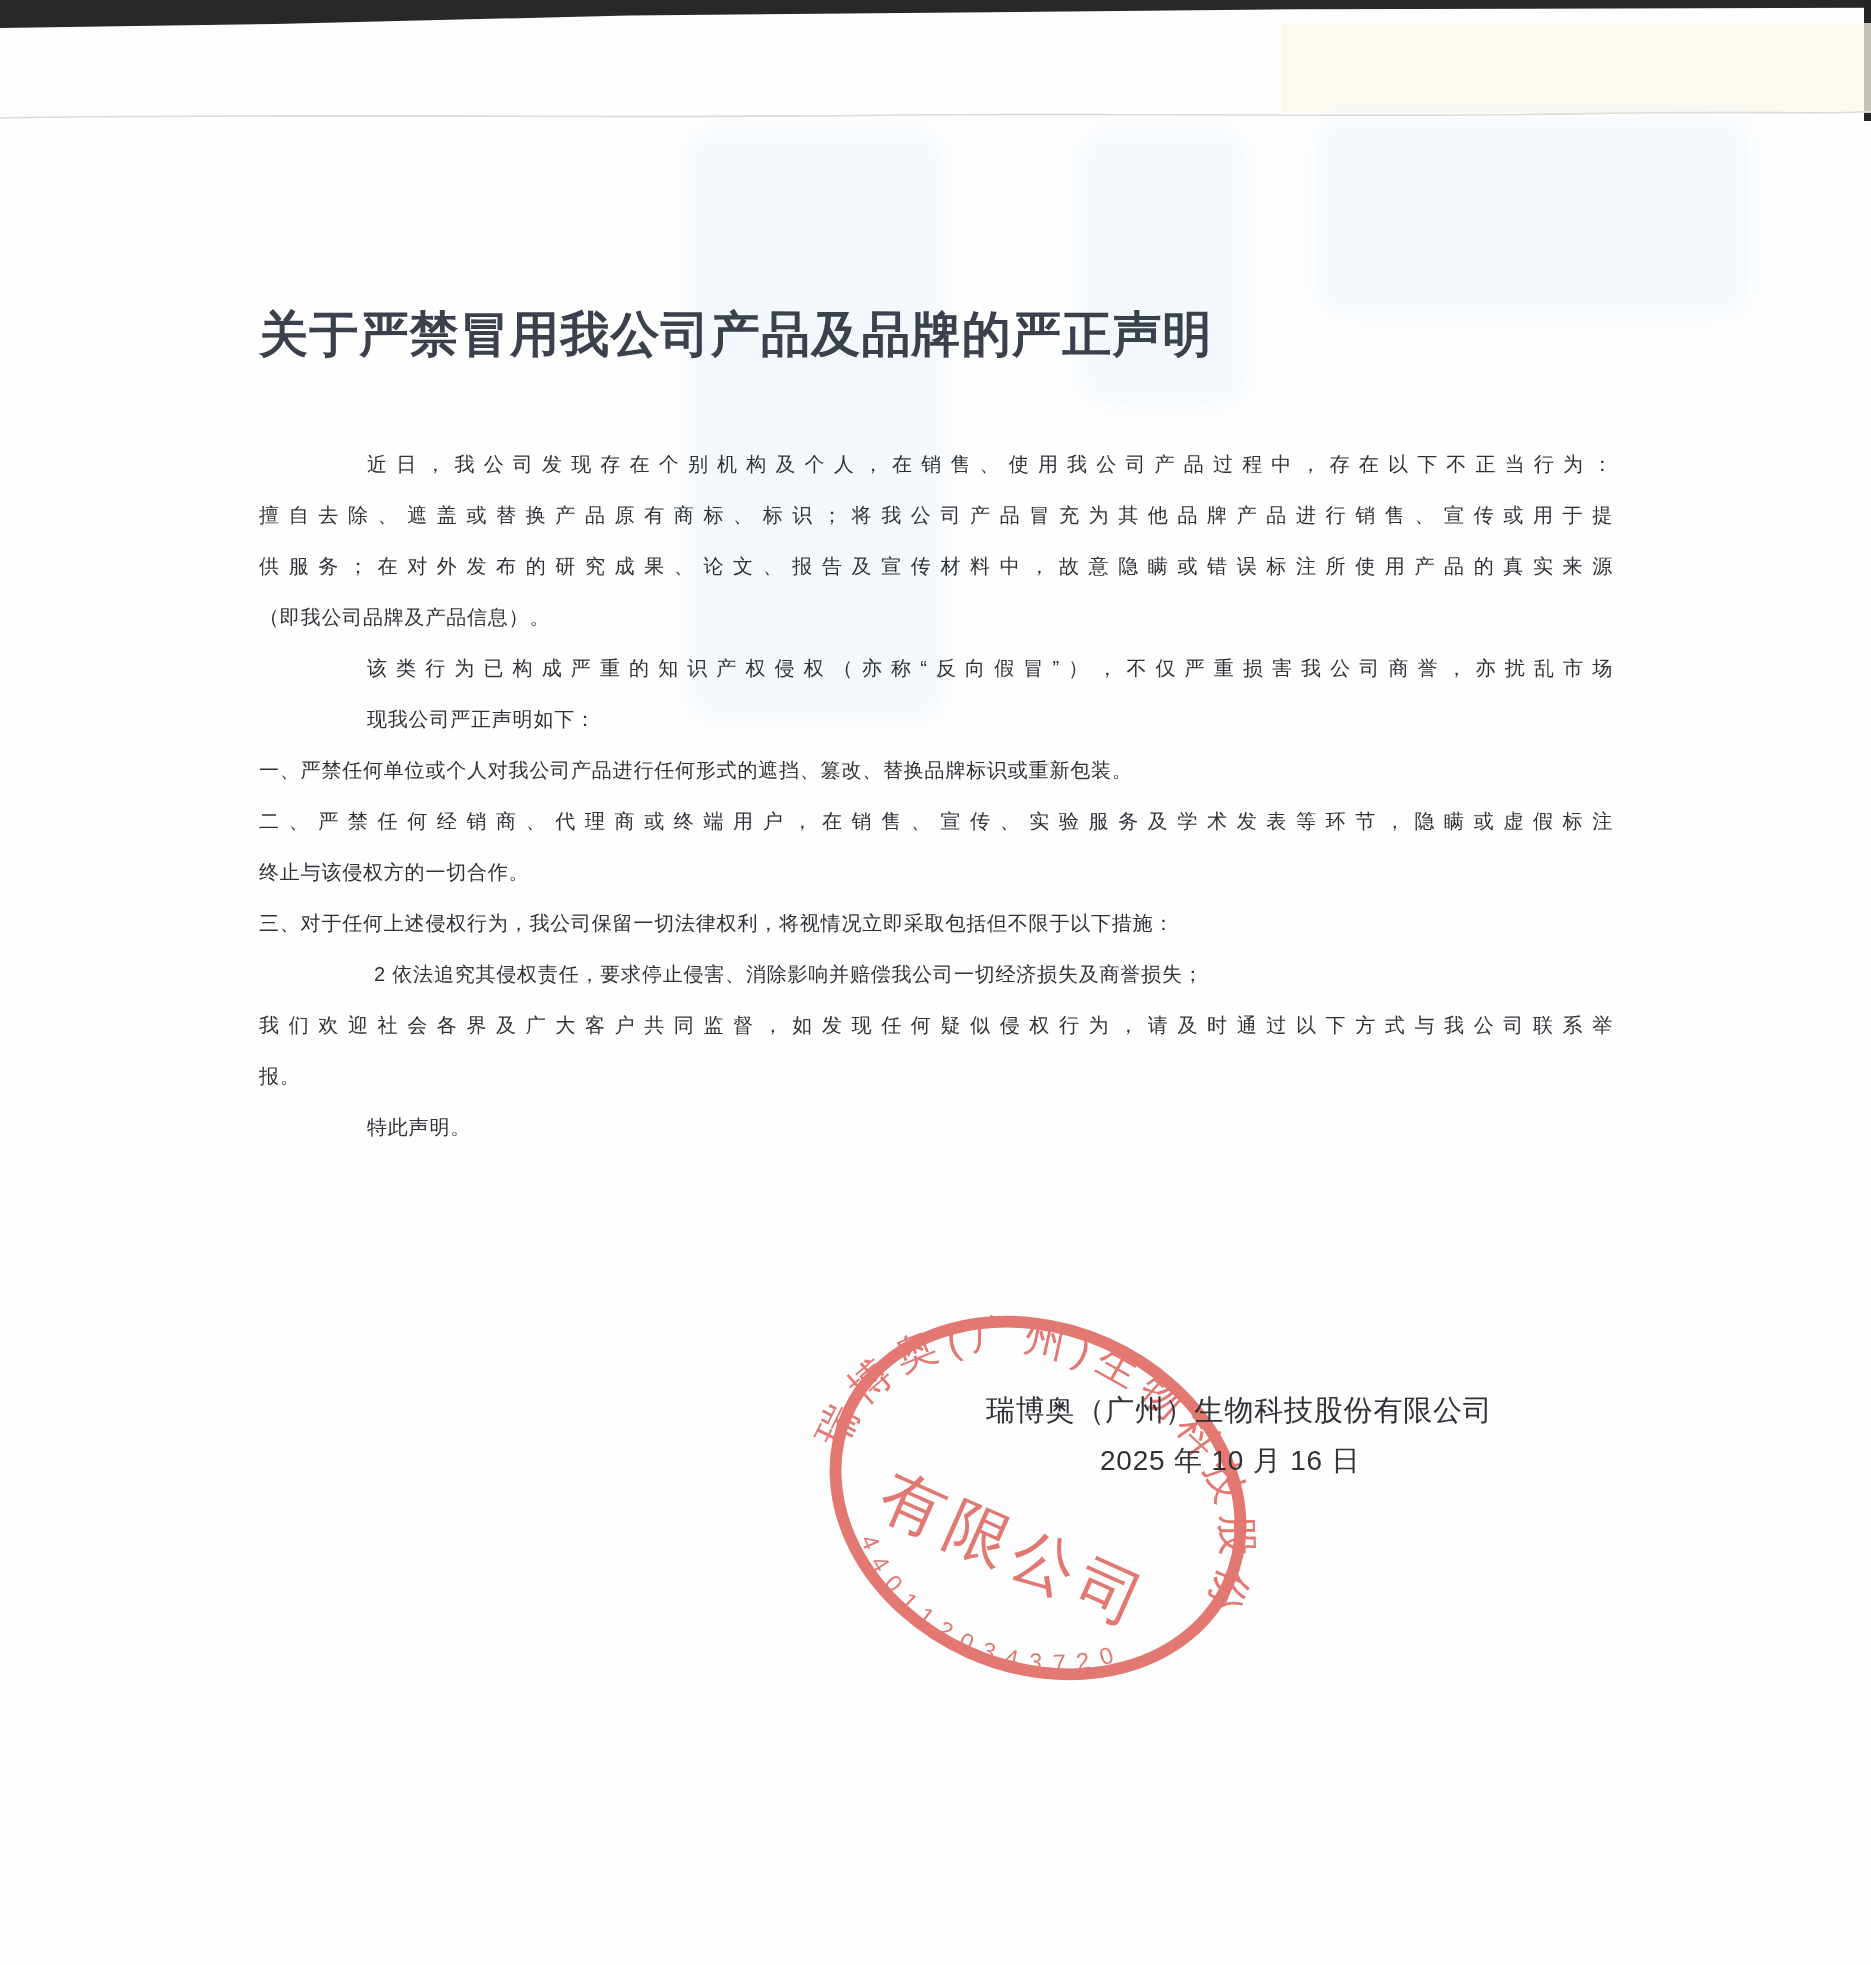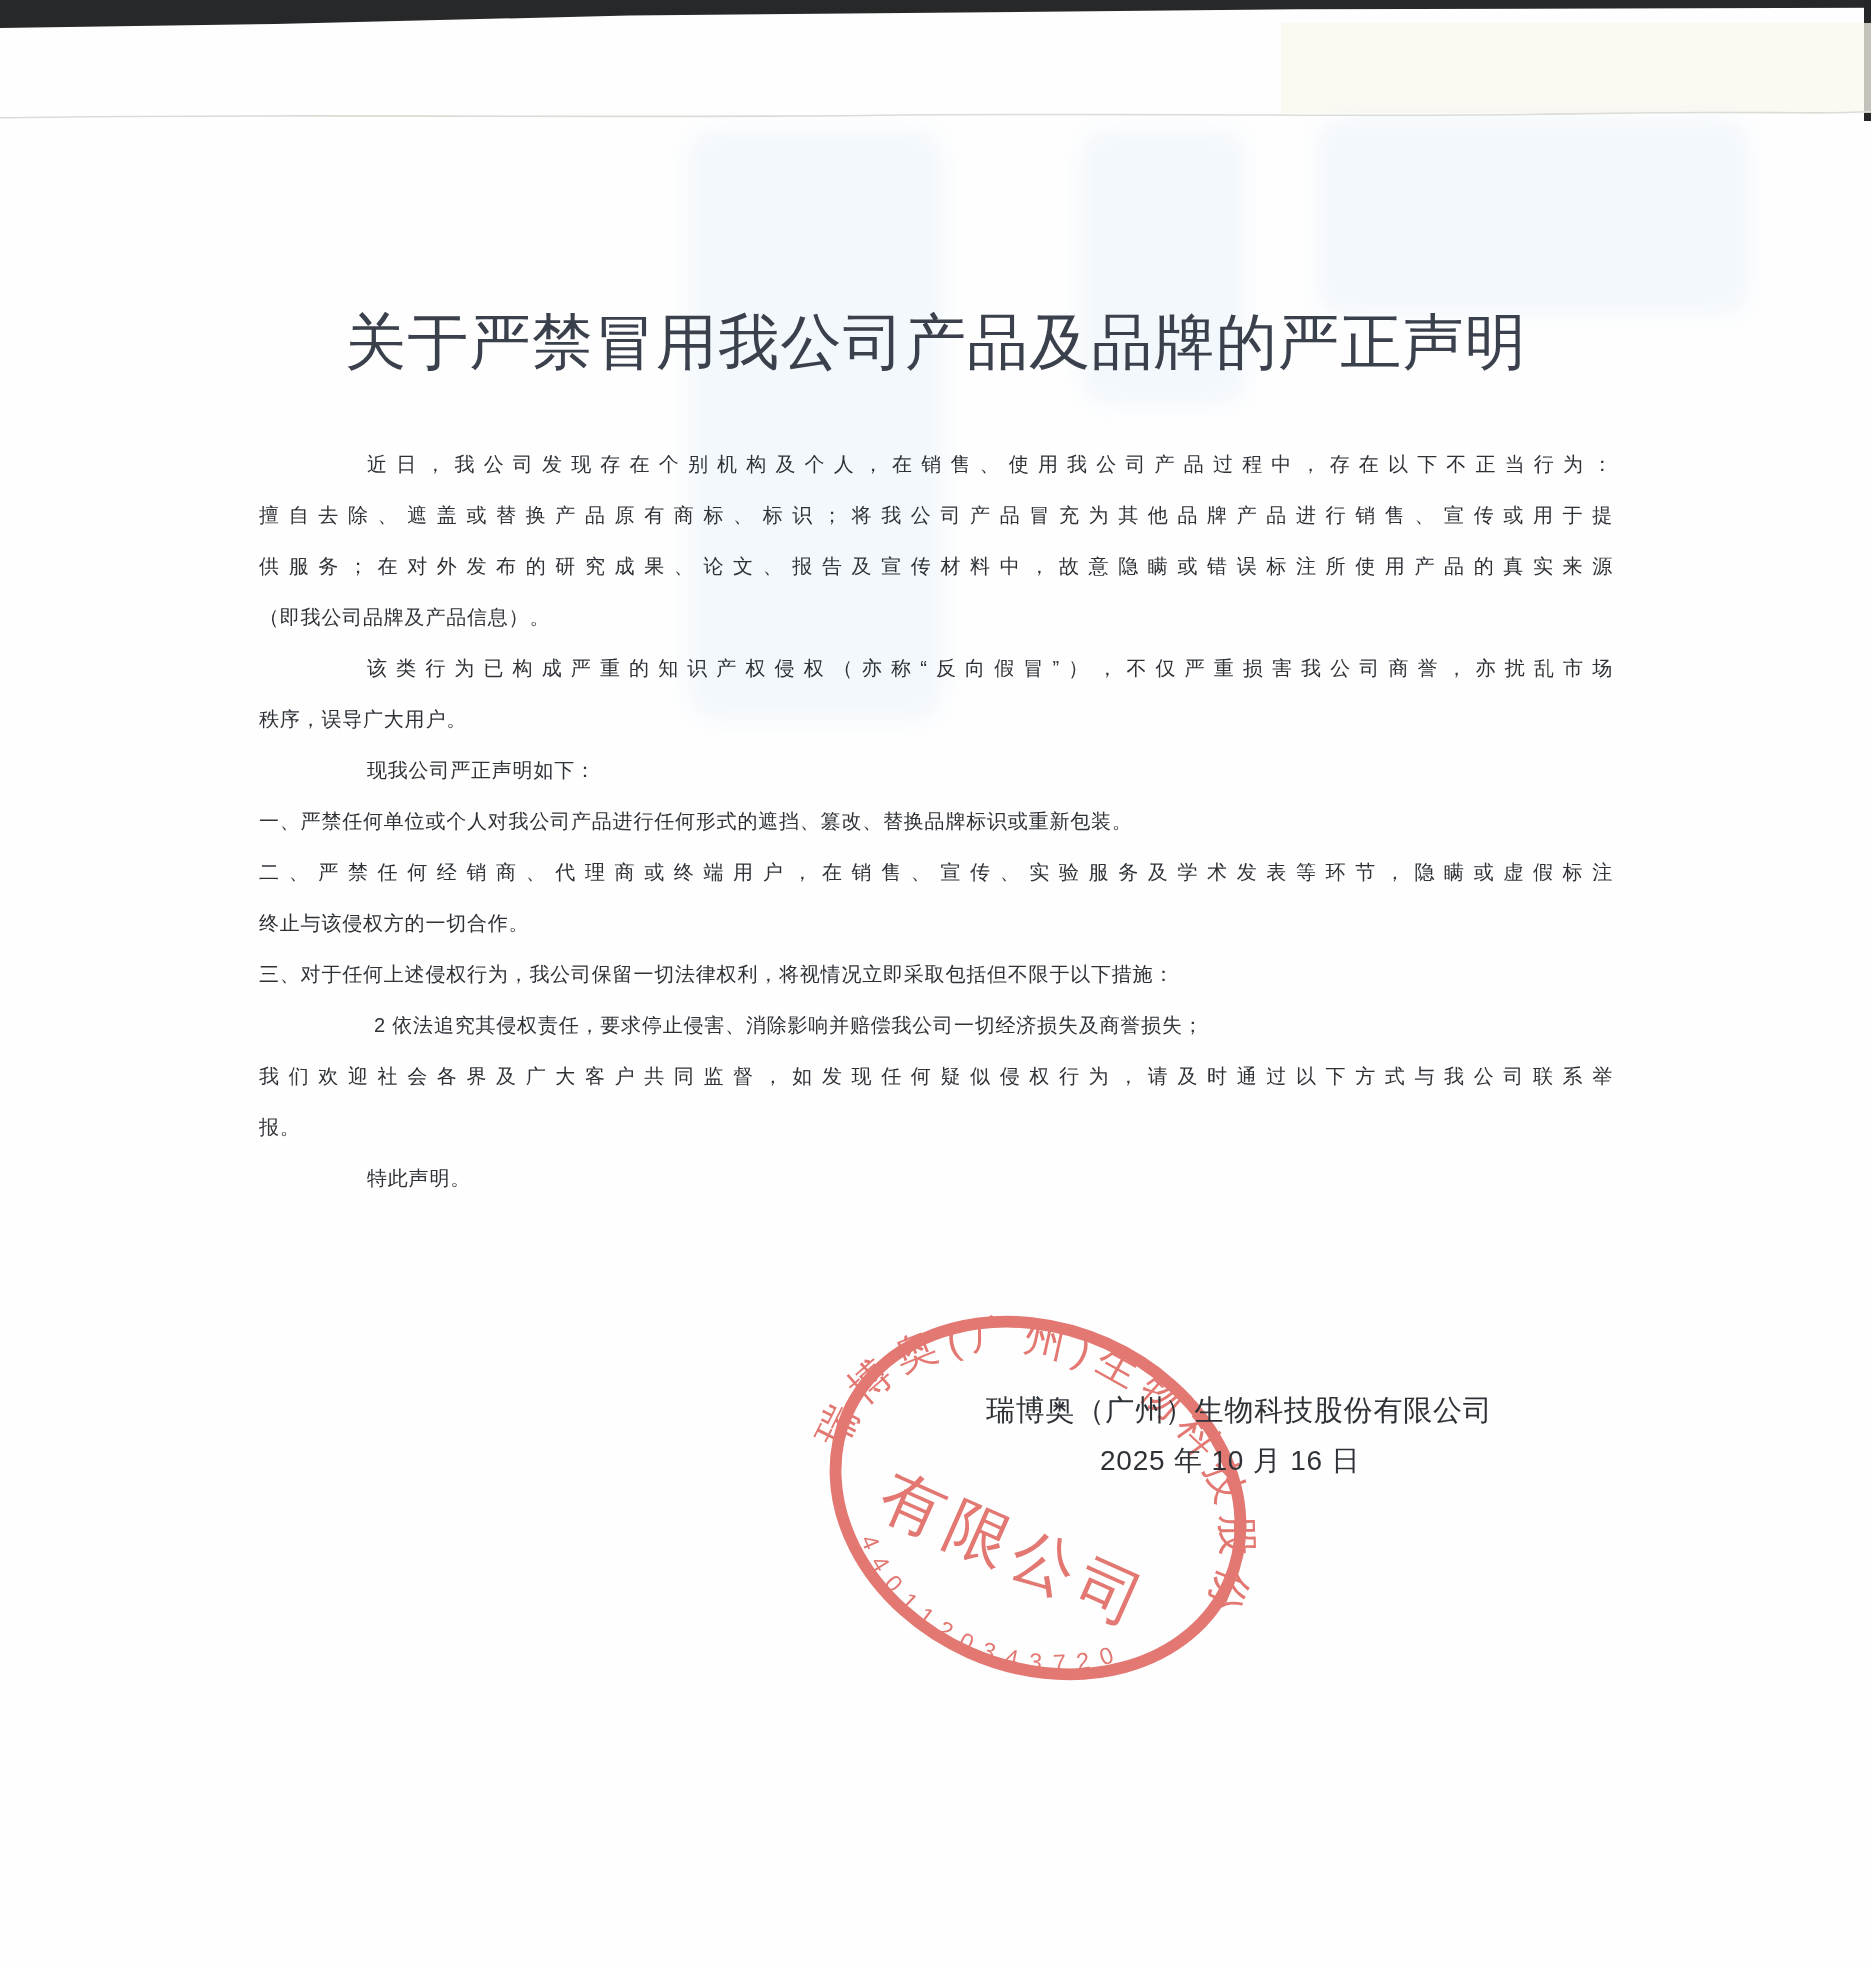--- a/index.html
+++ b/index.html
@@ -5,22 +5,22 @@
   html,body{margin:0;padding:0;background:#9a9a9a;}
   .page{position:relative;width:1872px;height:2647px;background:#fefefe;overflow:hidden;
         font-family:"Liberation Sans","DejaVu Sans",sans-serif;}
   
   .scan-top-bar{position:absolute;left:0;top:0;width:1872px;height:31px;pointer-events:none;}
   .scan-right-sliver{position:absolute;right:0;top:0;width:7.9px;height:121px;background:#232527;}
   .paper-edge{position:absolute;left:0;top:106px;width:1872px;height:23.6px;pointer-events:none;}
   .cream-band{position:absolute;left:1281px;top:23px;width:591px;height:90px;background:#faf7ee;opacity:.75;}
   .blue-wash{position:absolute;background:rgba(214,233,247,.28);filter:blur(11px);border-radius:23.6px;}
   
-  .title{position:absolute;left:259px;top:302px;width:1354px;text-align:center;
-         font-size:61px;font-weight:normal;color:#3b414c;letter-spacing:1.2px;white-space:nowrap;}
+  .title{position:absolute;left:259px;top:302px;width:1354px;text-align:left;
+         font-size:49px;font-weight:bold;color:#3b414c;letter-spacing:1.2px;white-space:nowrap;}
   .body-block{position:absolute;left:259px;top:439px;width:1354px;
               font-size:20px;color:#2e3237;letter-spacing:0.8px;}
   .line{height:51px;line-height:51px;text-align:left;}
   .line.fill{text-align:justify;text-align-last:justify;}
   .line.indent{text-indent:108px;}
   .line.sub{padding-left:115px;}
   .sig-company{position:absolute;left:986px;top:1391px;font-size:29px;color:#2e3237;
                letter-spacing:0.8px;white-space:nowrap;}
   .sig-date{position:absolute;left:1100px;top:1442px;font-size:28px;color:#2e3237;
             letter-spacing:0.8px;white-space:nowrap;}
@@ -46,21 +46,20 @@
   <div class="blue-wash" style="left:1317px;top:118px;width:432px;height:197px;"></div>
 
   <div class="title">关于严禁冒用我公司产品及品牌的严正声明</div>
 
   <div class="body-block" id="body-lines">
       <div class="line indent fill">近日，我公司发现存在个别机构及个人，在销售、使用我公司产品过程中，存在以下不正当行为：</div>
       <div class="line fill">擅自去除、遮盖或替换产品原有商标、标识；将我公司产品冒充为其他品牌产品进行销售、宣传或用于提</div>
       <div class="line fill">供服务；在对外发布的研究成果、论文、报告及宣传材料中，故意隐瞒或错误标注所使用产品的真实来源</div>
       <div class="line">（即我公司品牌及产品信息）。</div>
       <div class="line indent fill">该类行为已构成严重的知识产权侵权（亦称“反向假冒”），不仅严重损害我公司商誉，亦扰乱市场</div>
-      <div class="line">秩序，误导广大用户。</div>
       <div class="line indent">现我公司严正声明如下：</div>
       <div class="line">一、严禁任何单位或个人对我公司产品进行任何形式的遮挡、篡改、替换品牌标识或重新包装。</div>
       <div class="line fill">二、严禁任何经销商、代理商或终端用户，在销售、宣传、实验服务及学术发表等环节，隐瞒或虚假标注</div>
       <div class="line">终止与该侵权方的一切合作。</div>
       <div class="line">三、对于任何上述侵权行为，我公司保留一切法律权利，将视情况立即采取包括但不限于以下措施：</div>
       <div class="line sub">2  依法追究其侵权责任，要求停止侵害、消除影响并赔偿我公司一切经济损失及商誉损失；</div>
       <div class="line fill">我们欢迎社会各界及广大客户共同监督，如发现任何疑似侵权行为，请及时通过以下方式与我公司联系举</div>
       <div class="line">报。</div>
       <div class="line indent">特此声明。</div>
     </div>

